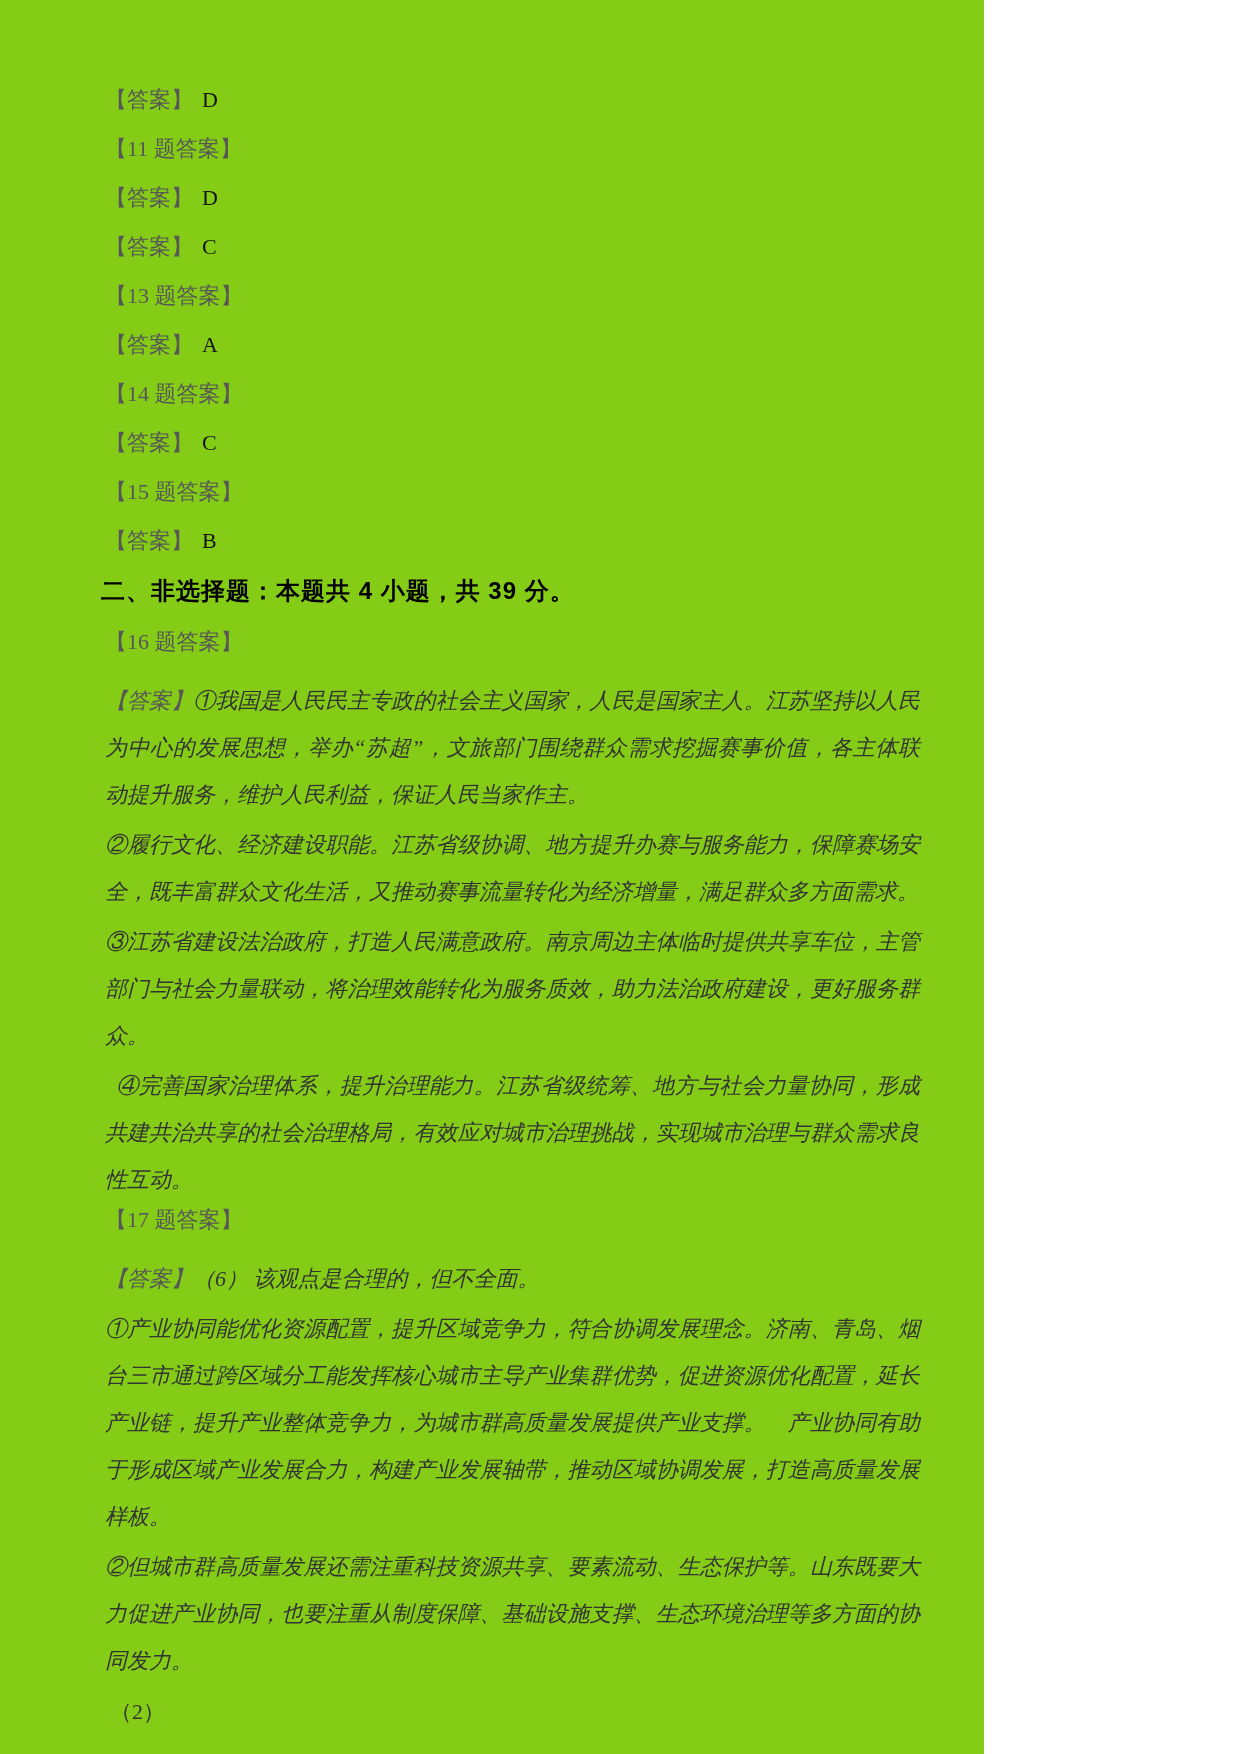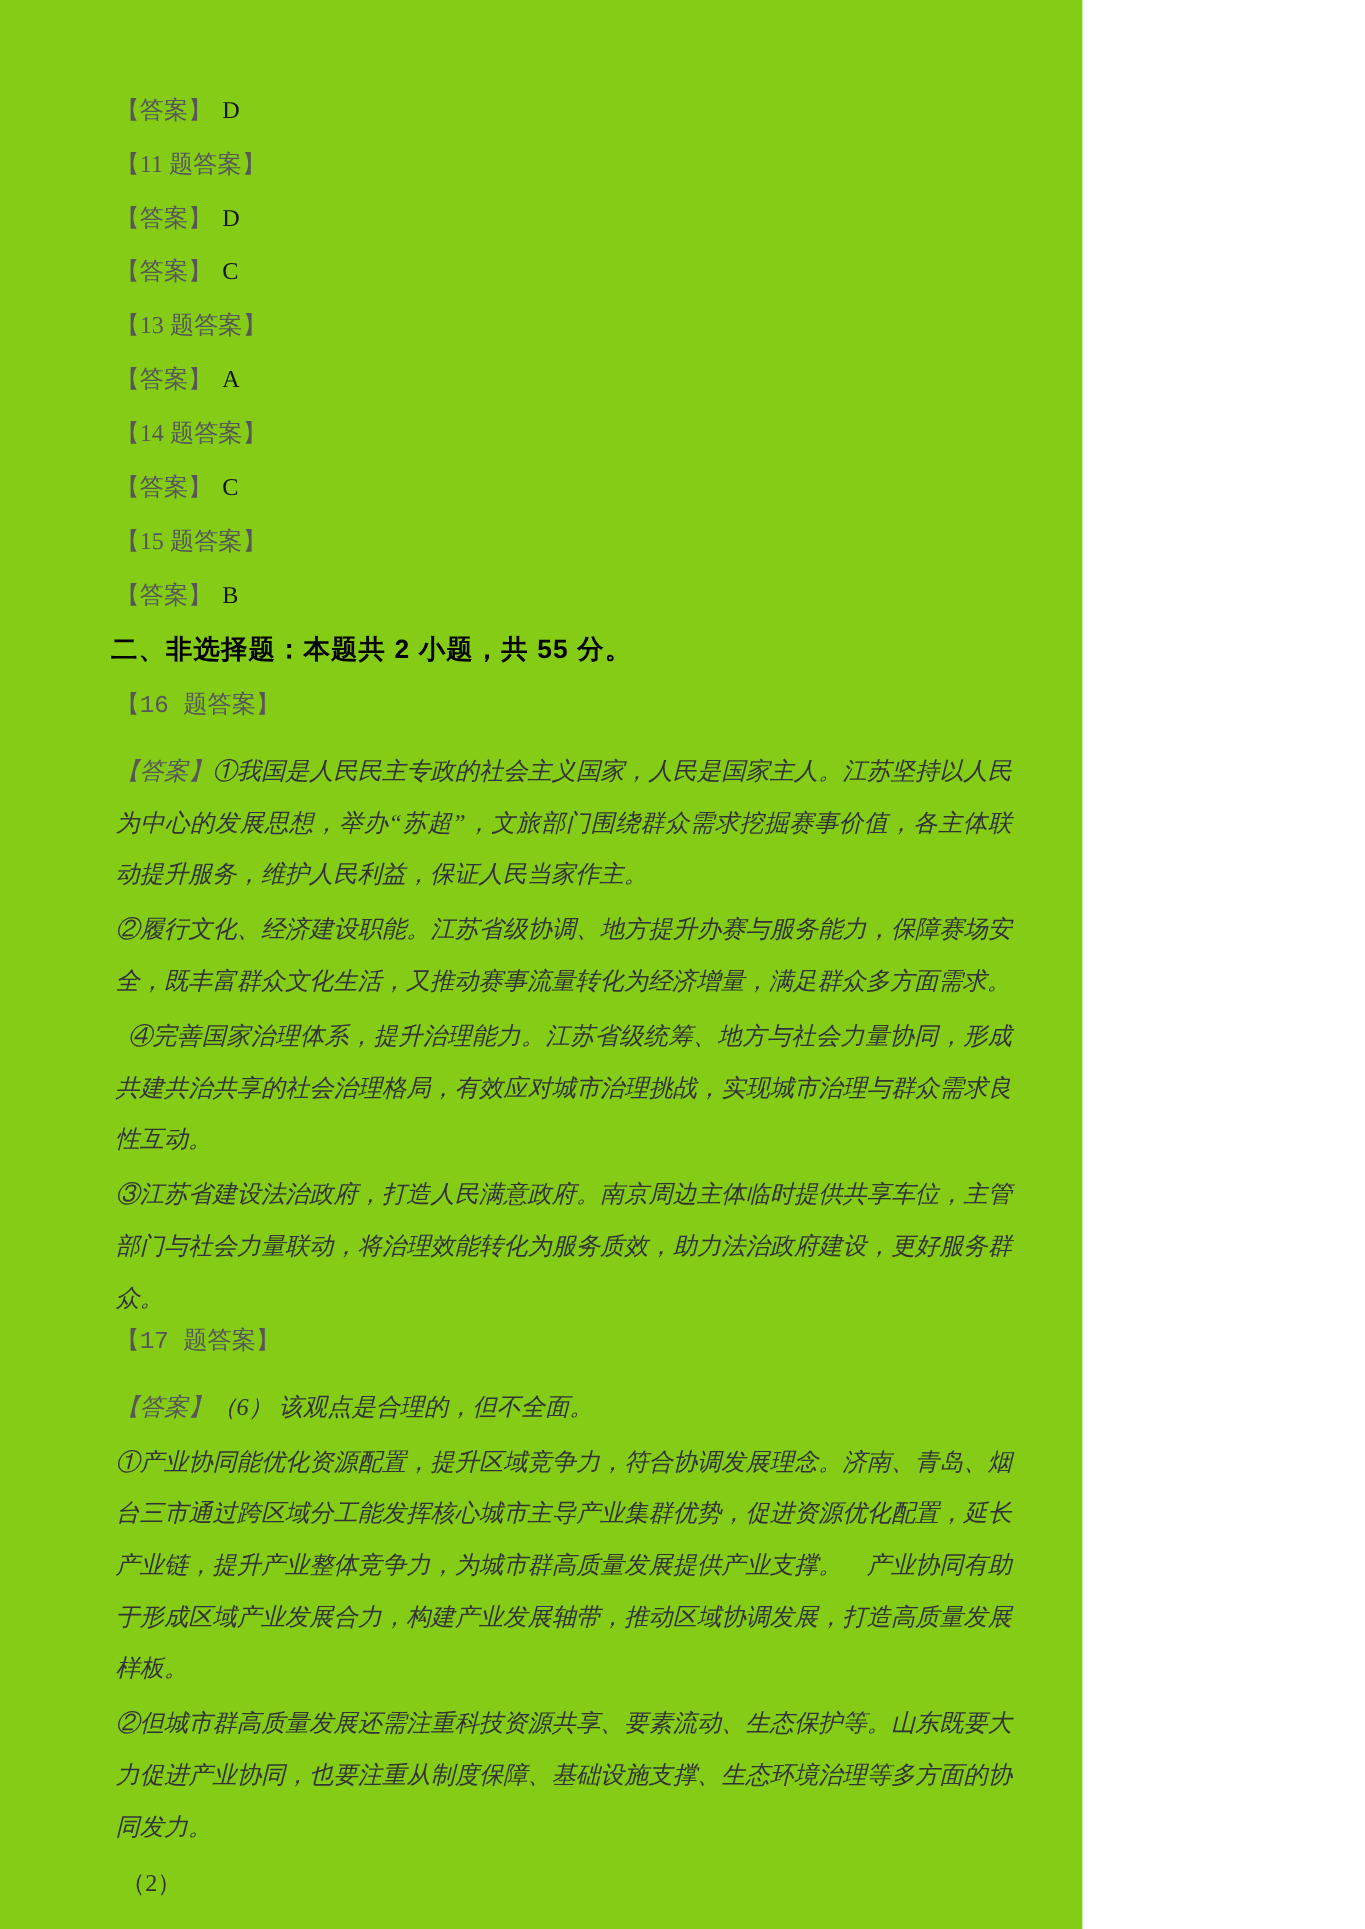--- a/index.html
+++ b/index.html
@@ -40,21 +40,20 @@
     line-height: 30px;
     margin: 4px 0 22px -4px;
     letter-spacing: 1px;
   }
   
   .q-label {
     font-size: 22px;
     line-height: 28px;
     margin: 0 0 21px 0;
     color: #575757;
-    font-family: Liberation Mono, monospace;
   }
   
   .body-para {
     font-size: 22px;
     line-height: 47px;
     text-align: justify;
     color: #333333;
     margin: 0 0 3px 0;
     font-style: italic;
   }
@@ -78,28 +77,28 @@
   <p class="ans-line"><span>【11 题答案】</span></p>
   <p class="ans-line"><span>【答案】</span><span class="letter">D</span></p>
   <p class="ans-line"><span>【答案】</span><span class="letter">C</span></p>
   <p class="ans-line"><span>【13 题答案】</span></p>
   <p class="ans-line"><span>【答案】</span><span class="letter">A</span></p>
   <p class="ans-line"><span>【14 题答案】</span></p>
   <p class="ans-line"><span>【答案】</span><span class="letter">C</span></p>
   <p class="ans-line"><span>【15 题答案】</span></p>
   <p class="ans-line"><span>【答案】</span><span class="letter">B</span></p>
 
-  <h2 class="section-heading">二、非选择题：本题共 2 小题，共 55 分。</h2>
+  <h2 class="section-heading">二、非选择题：本题共 4 小题，共 39 分。</h2>
 
   <p class="q-label">【16 题答案】</p>
 
   <p class="body-para"><span class="prefix">【答案】</span><span>①我国是人民民主专政的社会主义国家，人民是国家主人。江苏坚持以人民为中心的发展思想，举办“苏超”，文旅部门围绕群众需求挖掘赛事价值，各主体联动提升服务，维护人民利益，保证人民当家作主。</span></p>
   <p class="body-para">②履行文化、经济建设职能。江苏省级协调、地方提升办赛与服务能力，保障赛场安全，既丰富群众文化生活，又推动赛事流量转化为经济增量，满足群众多方面需求。</p>
+  <p class="body-para">③江苏省建设法治政府，打造人民满意政府。南京周边主体临时提供共享车位，主管部门与社会力量联动，将治理效能转化为服务质效，助力法治政府建设，更好服务群众。</p>
   <p class="body-para"> ④完善国家治理体系，提升治理能力。江苏省级统筹、地方与社会力量协同，形成共建共治共享的社会治理格局，有效应对城市治理挑战，实现城市治理与群众需求良性互动。</p>
-  <p class="body-para">③江苏省建设法治政府，打造人民满意政府。南京周边主体临时提供共享车位，主管部门与社会力量联动，将治理效能转化为服务质效，助力法治政府建设，更好服务群众。</p>
 
   <p class="q-label" style="">【17 题答案】</p>
 
   <p class="body-para"><span class="prefix">【答案】</span><span>（6） 该观点是合理的，但不全面。</span></p>
   <p class="body-para">①产业协同能优化资源配置，提升区域竞争力，符合协调发展理念。济南、青岛、烟台三市通过跨区域分工能发挥核心城市主导产业集群优势，促进资源优化配置，延长产业链，提升产业整体竞争力，为城市群高质量发展提供产业支撑。　产业协同有助于形成区域产业发展合力，构建产业发展轴带，推动区域协调发展，打造高质量发展样板。</p>
   <p class="body-para">②但城市群高质量发展还需注重科技资源共享、要素流动、生态保护等。山东既要大力促进产业协同，也要注重从制度保障、基础设施支撑、生态环境治理等多方面的协同发力。</p>
 
   <p class="part-label">（2）</p>
 
 </div>

